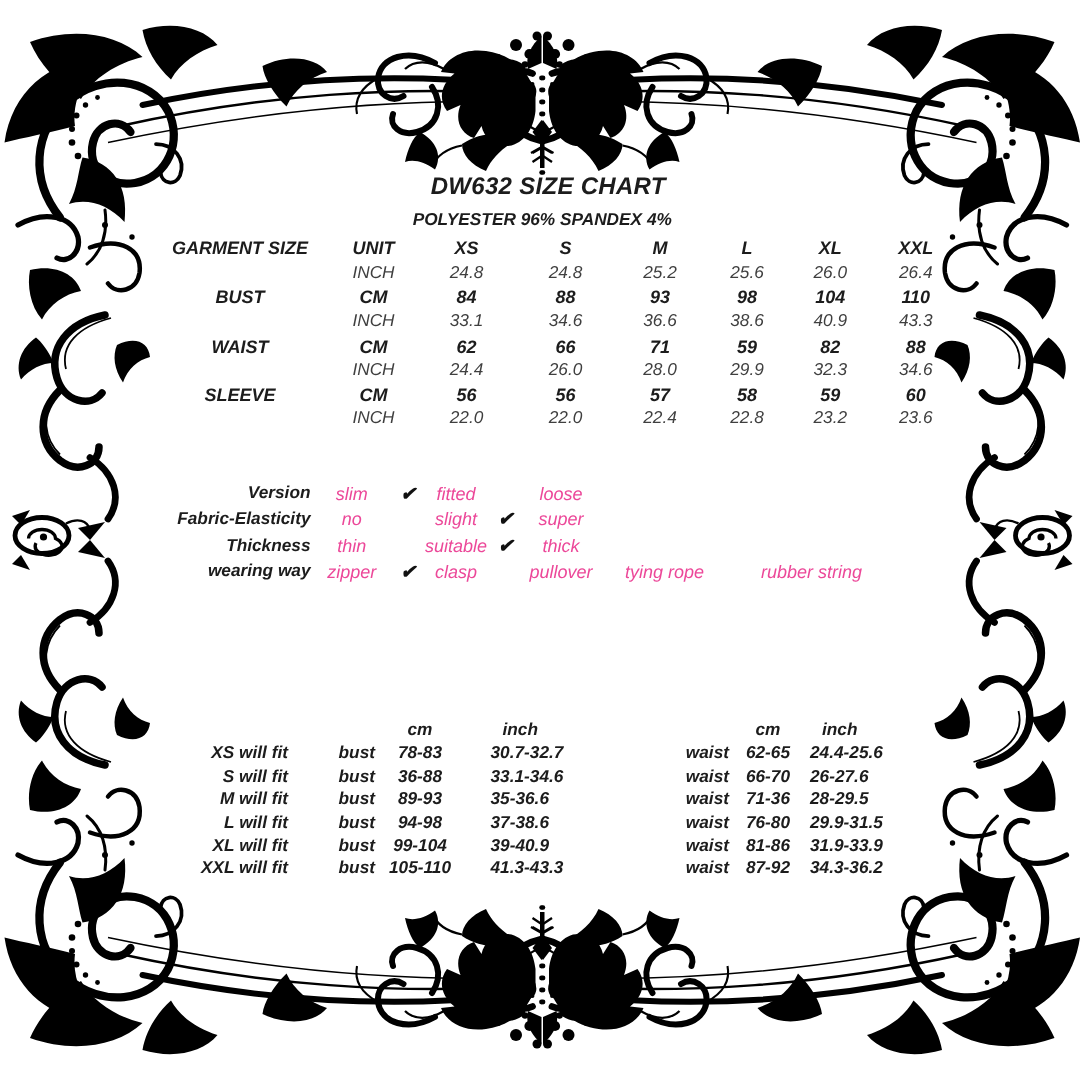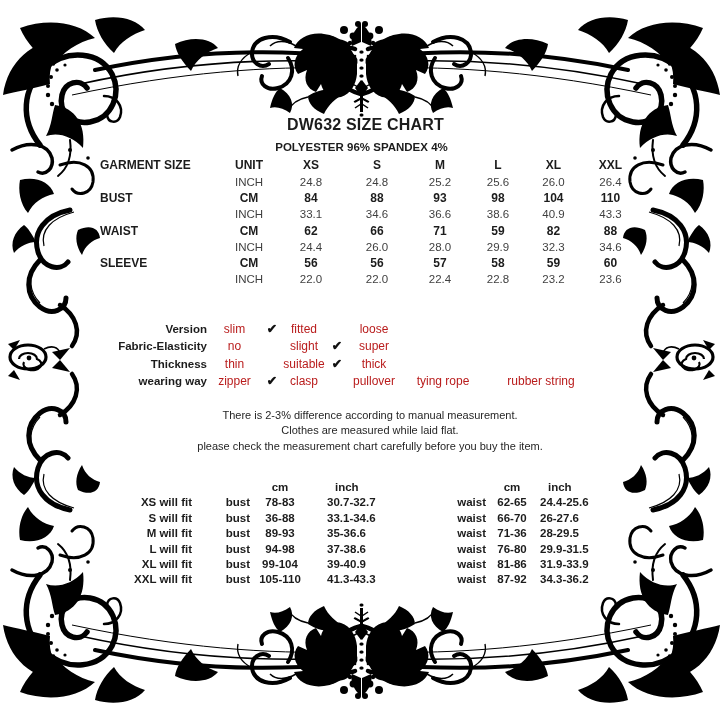--- a/index.html
+++ b/index.html
@@ -1,37 +1,37 @@
 <!DOCTYPE html>
 <html><head>
 <meta charset="utf-8">
 <style>
   html,body{margin:0;padding:0;background:#fff;}
   .stage{position:relative;width:723px;height:720px;background:#ffffff;overflow:hidden;
          font-family:"Liberation Sans",sans-serif;color:#1c1c1c;}
   .ornament{position:absolute;left:0;top:0;width:723px;height:720px;z-index:0;}
-  .content{position:absolute;left:0;top:0;width:676px;height:720px;z-index:1;}
+  .content{position:absolute;left:0;top:0;width:676px;height:720px;z-index:1;font-style:italic;}
 
   .title{position:absolute;left:0;top:116px;width:723px;text-align:center;
          font-size:16px;font-weight:700;letter-spacing:.2px;padding-left:8px;box-sizing:border-box;}
   .subtitle{position:absolute;left:0;top:141px;width:723px;text-align:center;
             font-size:11.5px;font-weight:700;}
 
   table.sizes{position:absolute;left:100px;top:155px;width:540px;border-collapse:collapse;table-layout:fixed;}
   table.sizes td{padding:0;height:16.2px;text-align:center;font-size:12px;font-weight:700;white-space:nowrap;overflow:visible;}
   table.sizes tr.hdr td{height:19px;}
-  table.sizes td.lab{text-align:left;}
+  table.sizes td.lab{text-align:center;}
   table.sizes tr.inch td{font-weight:400;font-size:11.5px;color:#3f3f3f;}
   table.sizes tr.inch td.lab{font-weight:700;color:#1c1c1c;}
 
   .attrs{position:absolute;left:95px;top:321px;display:grid;
          grid-template-columns:112px 55px 20px 44px 22px 52px 86px 110px;
          font-size:12px;line-height:17.4px;}
   .attrs .lab{font-weight:700;text-align:right;white-space:nowrap;font-size:11.5px;}
-  .attrs .opt{text-align:center;color:#b91c1c;white-space:nowrap;}
+  .attrs .opt{text-align:center;color:#ec4899;white-space:nowrap;}
   .attrs .chk{text-align:center;font-weight:700;font-size:12.5px;color:#111;}
 
   .notes{position:absolute;left:100px;top:408px;width:540px;text-align:center;
          font-size:11px;line-height:15.4px;color:#262626;}
   .guide-head{position:absolute;left:100px;top:455px;width:540px;text-align:center;
               font-size:12.5px;font-weight:700;}
 
   .guide{position:absolute;left:100px;top:480px;display:grid;
          grid-template-columns:92px 58px 60px 96px 50px 30px 52px 110px;
          font-size:11.5px;font-weight:700;line-height:15.4px;white-space:nowrap;}
@@ -293,25 +293,20 @@
         <div class="lab">wearing way</div>
         <div class="opt">zipper</div>
         <div class="chk">✔</div>
         <div class="opt">clasp</div>
         <div class="chk"></div>
         <div class="opt">pullover</div>
         <div class="opt">tying rope</div>
         <div class="opt">rubber string</div>
       </div>
 
-    <div class="notes">
-        <div>There is 2-3% difference according to manual measurement.</div>
-        <div>Clothes are measured while laid flat.</div>
-        <div>please check the measurement chart carefully before you buy the item.</div>
-      </div>
 
 
     <div class="guide">
         <div></div>
         <div></div>
         <div class="c">cm</div>
         <div class="li25">inch</div>
         <div></div>
         <div></div>
         <div class="c">cm</div>

